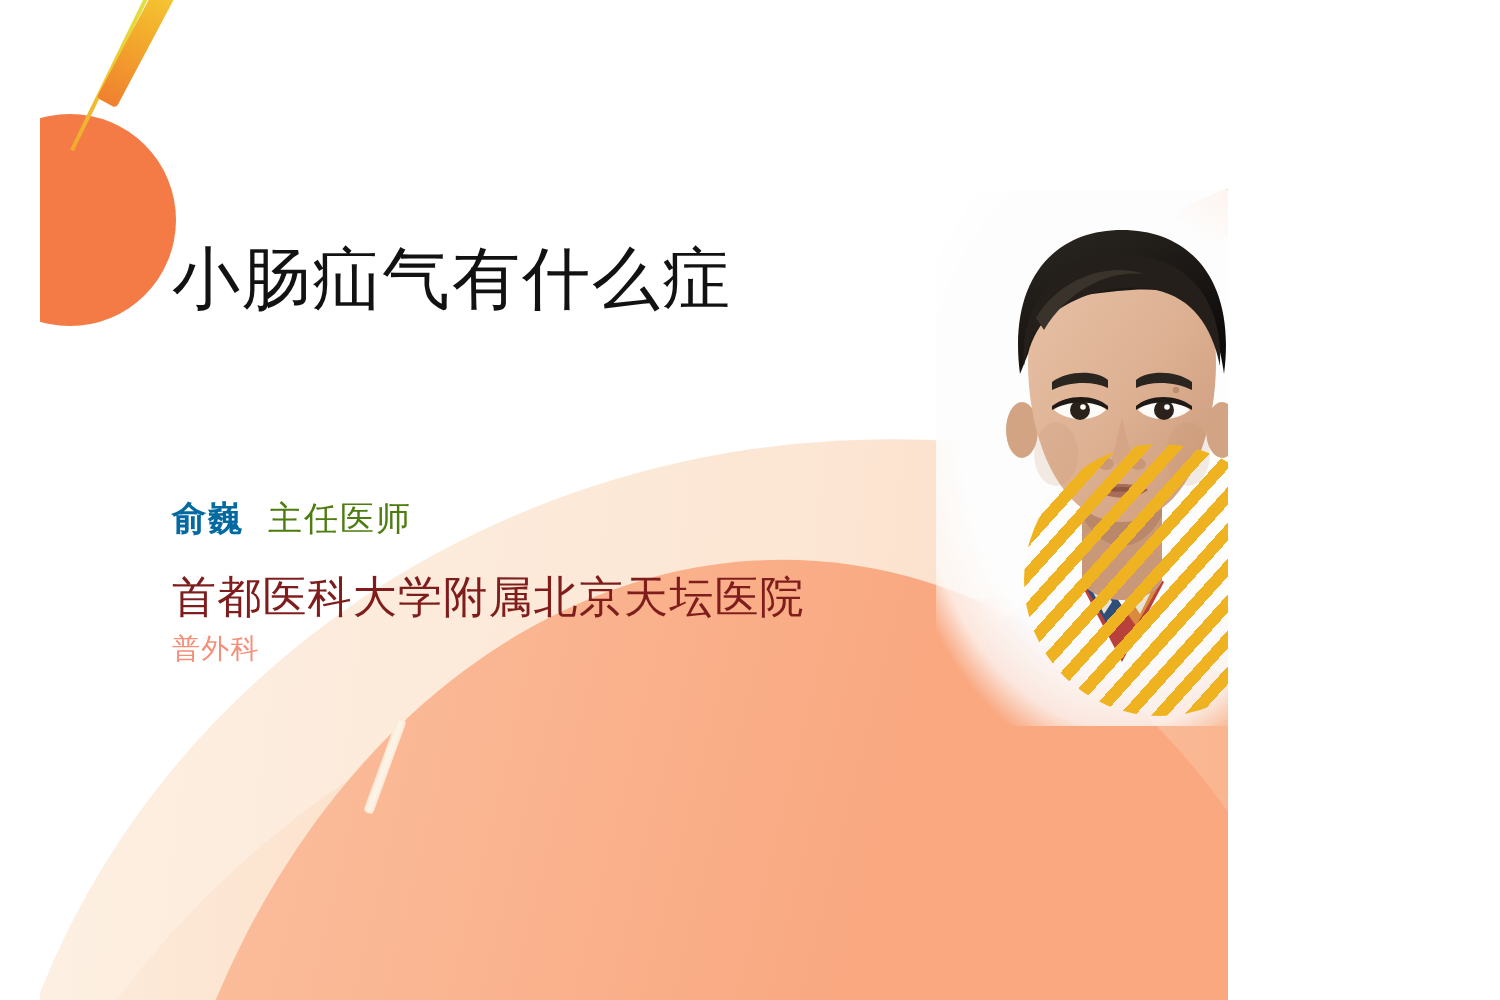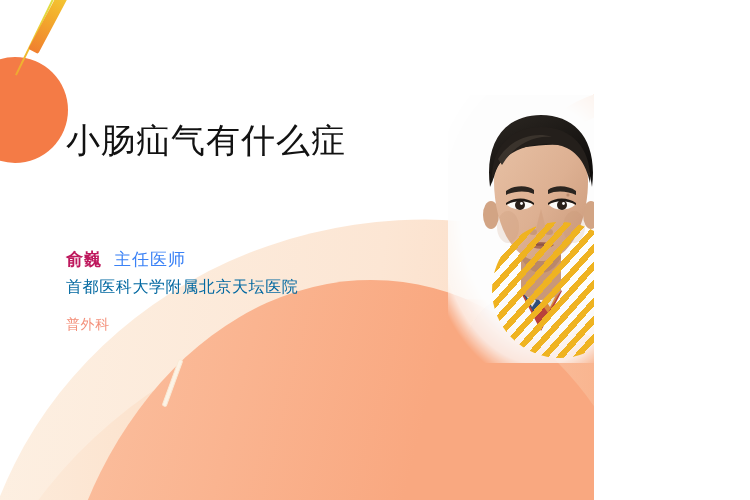--- a/index.html
+++ b/index.html
@@ -9,20 +9,21 @@
   }
   body {
     font-family: "Liberation Sans", "DejaVu Sans", sans-serif;
   }
   #card {
     position: relative;
     width: 594px;
     height: 500px;
     overflow: hidden;
     background: #ffffff;
+    margin-left: 20px;
   }
 
   
   .deco { position: absolute; pointer-events: none; }
 
   
   .wave-back {
     left: -40px;
     bottom: -140px;
     width: 900px;
@@ -157,37 +158,37 @@
   }
   .doctor-line {
     position: absolute;
     top: 248px;
     left: 0;
     white-space: nowrap;
   }
   .doctor-name {
     font-size: 17px;
     font-weight: bold;
-    color: #be185d;
+    color: #0369a1;
     letter-spacing: 1px;
   }
   .doctor-title {
     font-size: 17px;
-    color: #3b82f6;
+    color: #4d7c0f;
     letter-spacing: 1px;
     margin-left: 12px;
     text-align: center;
   }
   .hospital {
     position: absolute;
-    top: 275px;
+    top: 287px;
     left: 0;
-    font-size: 16px;
+    font-size: 22px;
     line-height: 24px;
-    color: #0369a1;
+    color: #7f1d1d;
     letter-spacing: 0.6px;
     white-space: nowrap;
   }
   .dept {
     position: absolute;
     top: 312px;
     left: 0;
     font-size: 14px;
     line-height: 24px;
     color: #F4907A;

